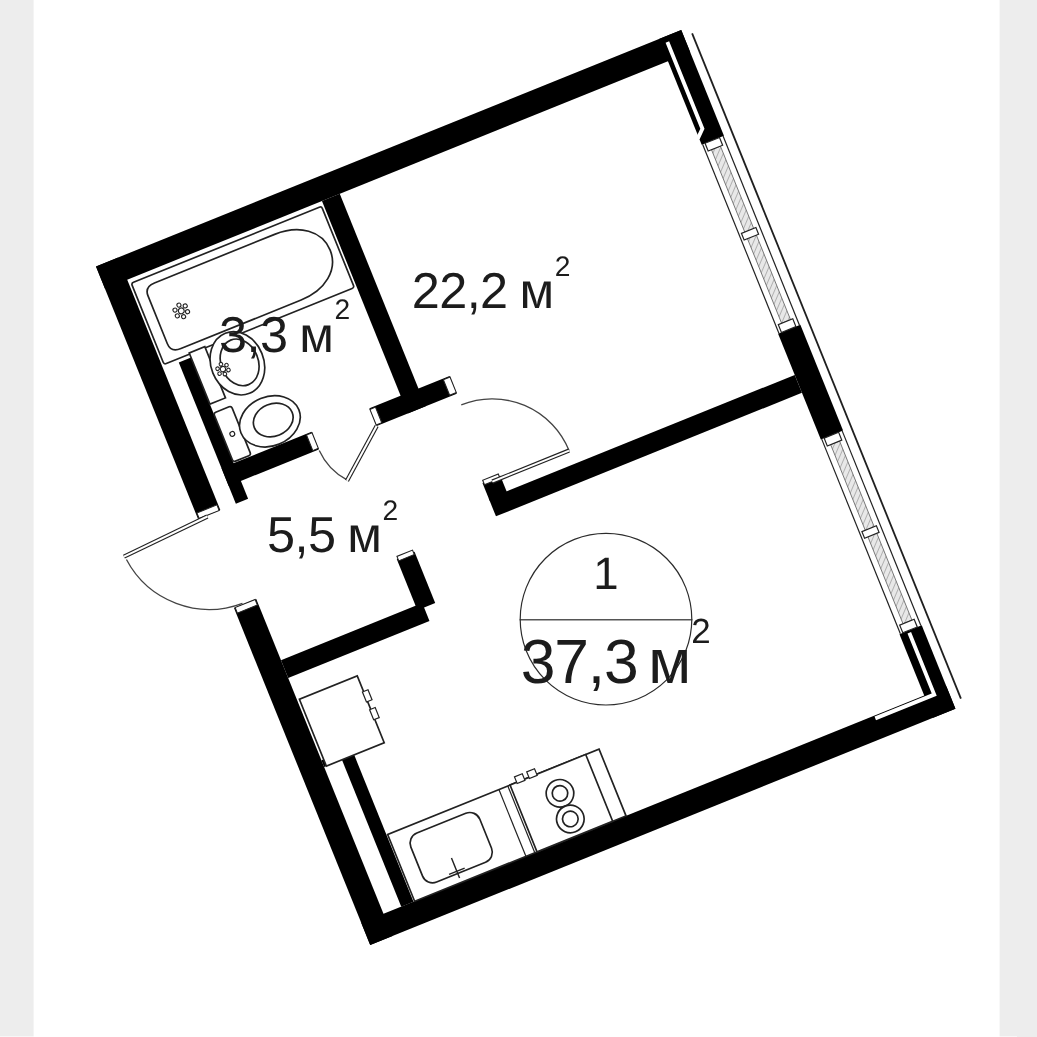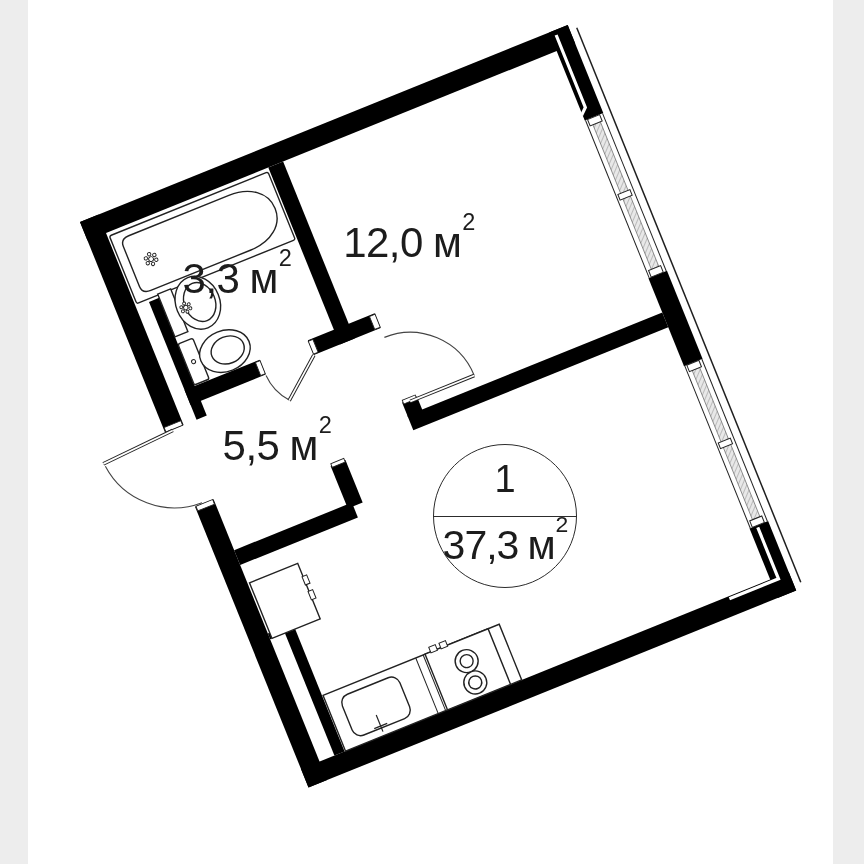--- a/index.html
+++ b/index.html
@@ -26,21 +26,21 @@
   .room-label .unit{margin-left:10px;}
   .room-label sup,.summary sup{font-size:56%;position:relative;top:-0.52em;margin-left:1px;}
 
   .summary{
     position:absolute;left:505px;top:516px;width:142px;height:142px;
     transform:translate(-50%,-50%);border:1.6px solid #2c2c2c;border-radius:50%;
     color:#1c1c1c;
   }
   .summary .divider{position:absolute;left:-1px;right:-1px;top:50%;border-top:1.4px solid #2c2c2c;}
   .summary .rooms{position:absolute;top:13px;left:0;width:100%;text-align:center;font-size:38px;}
-  .summary .area{position:absolute;top:77px;left:0;width:100%;text-align:center;font-size:41px;letter-spacing:-1px;white-space:nowrap;}
+  .summary .area{position:absolute;top:77px;left:0;width:100%;text-align:center;font-size:52px;letter-spacing:-1px;white-space:nowrap;}
 </style>
 </head>
 <body>
 
 <div class="stage">
 
   <div class="side-band left"></div>
   <div class="side-band right"></div>
 
   <div class="plan">
@@ -182,21 +182,21 @@
           <circle cx="194" cy="575" r="6.5"></circle>
       </g>
     </svg>
   </div>
 
   <div class="room-label" style="left:237px;top:279px">
     <span>3,3</span><span class="unit">м</span><sup>2</sup>
   </div>
 
   <div class="room-label" style="left:409px;top:243px">
-    <span>12,0</span><span class="unit">м</span><sup>2</sup>
+    <span>22,2</span><span class="unit">м</span><sup>2</sup>
   </div>
 
   <div class="room-label" style="left:277px;top:446px">
     <span>5,5</span><span class="unit">м</span><sup>2</sup>
   </div>
 
 
   <div class="summary">
     <div class="rooms">1</div>
     <div class="divider"></div>

